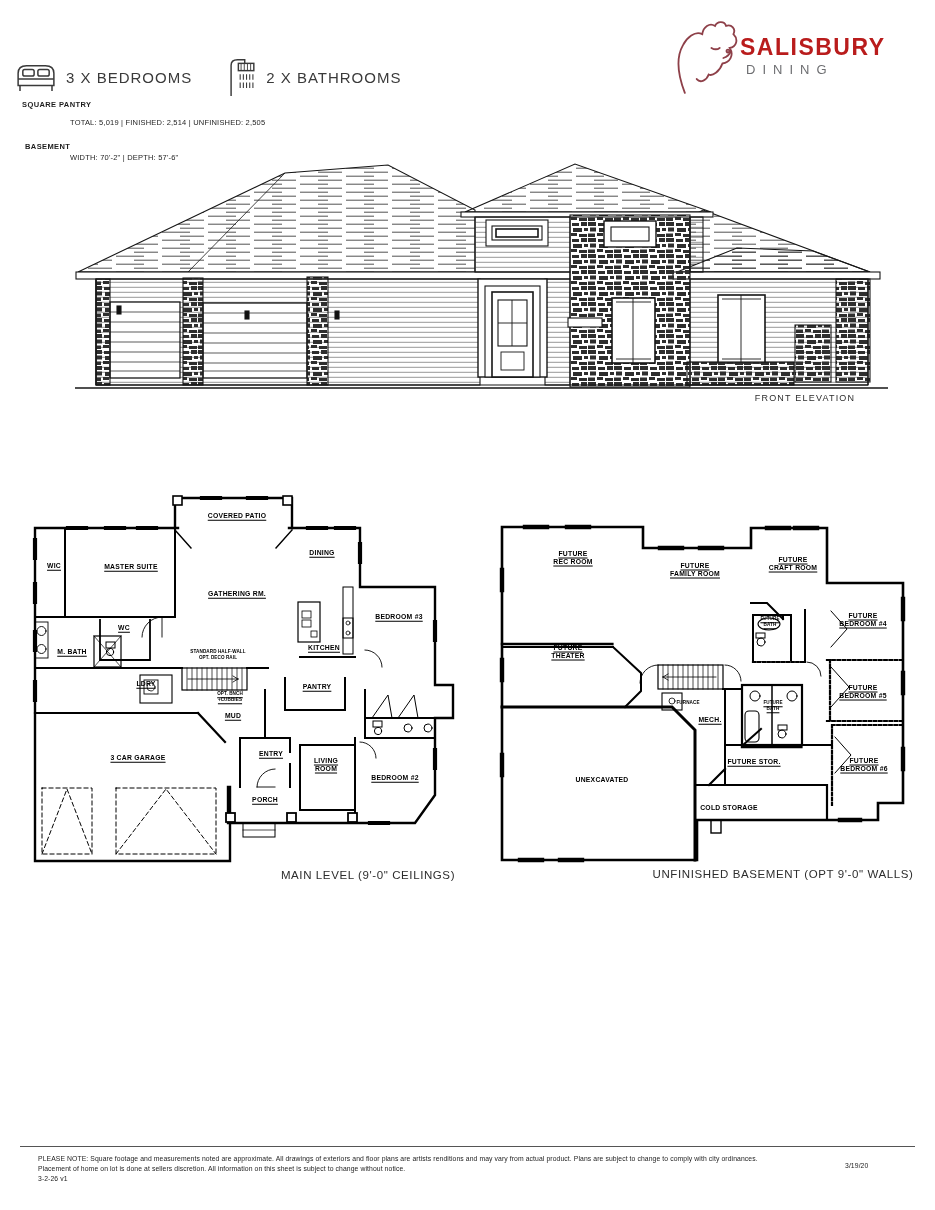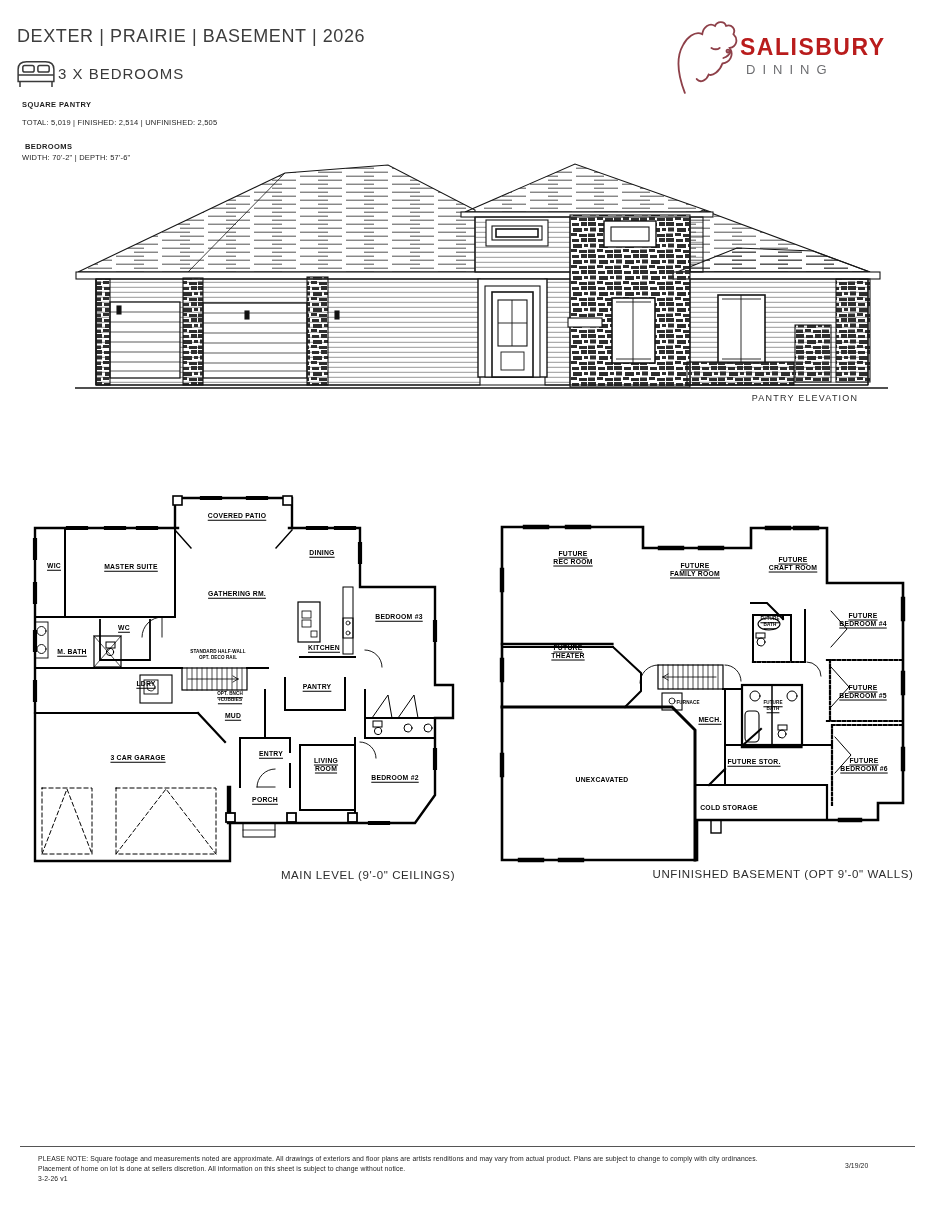--- a/index.html
+++ b/index.html
@@ -2,23 +2,23 @@
 <html><head>
 <meta charset="utf-8">
 <style>
   html,body{margin:0;padding:0;background:#fff;}
   #sheet{position:relative;width:935px;height:1210px;background:#ffffff;
          font-family:"Liberation Sans",sans-serif;color:#222;overflow:hidden;}
   
   .title{position:absolute;left:17px;top:26px;font-size:18px;letter-spacing:.6px;
          color:#3d3d3d;font-weight:400;}
   .featrow{position:absolute;left:14px;top:57px;display:flex;align-items:center;gap:10px;}
-  .feat{display:flex;align-items:center;font-size:15px;letter-spacing:1px;color:#3a3a3a;}
+  .feat{display:flex;align-items:center;gap:8px;font-size:15px;letter-spacing:1px;color:#3a3a3a;}
   .smallhead{position:absolute;font-size:7.5px;font-weight:700;letter-spacing:.4px;color:#1d1d1d;}
-  .smalltxt{position:absolute;font-size:7.5px;letter-spacing:.2px;color:#1d1d1d;}
+  .smalltxt{position:absolute;font-size:7.5px;letter-spacing:.2px;color:#1d1d1d;margin-left:48px;}
   .logo{position:absolute;left:672px;top:18px;width:240px;height:80px;}
   .logo-name{position:absolute;left:68px;top:16px;font-size:23px;font-weight:700;letter-spacing:1.5px;}
   .logo-sub{position:absolute;left:74px;top:44px;font-size:13px;letter-spacing:7px;font-weight:400;}
   
   .draw{position:absolute;}
   .cap{position:absolute;font-size:11.5px;letter-spacing:.6px;color:#2d2d2d;
        transform:translateX(-50%);white-space:nowrap;}
   .elevcap{position:absolute;font-size:9px;letter-spacing:1.2px;color:#2d2d2d;
        transform:translateX(-50%);white-space:nowrap;}
   
@@ -30,40 +30,51 @@
   .tiny{font-size:4.6px;letter-spacing:.1px;}
   
   .footline{position:absolute;left:20px;right:20px;top:1146px;border-top:1px solid #555;}
   .foot{position:absolute;font-size:6.8px;color:#1c1c1c;letter-spacing:.1px;white-space:nowrap;}
 </style>
 </head>
 <body>
 
 <div id="sheet">
 
-  <div class="title">DEXTER | PRAIRIE | BASEMENT | 2026</div>
 
   <div class="featrow">
     <div class="feat">
       <svg width="44" height="32" viewBox="0 0 46 34">
         <g fill="none" stroke="#3a3a3a" stroke-width="1.6">
           <path d="M4,26 V13 Q4,5 13,5 H33 Q42,5 42,13 V26 Z"></path>
           <path d="M4,19 H42"></path>
           <rect x="9" y="9" width="12" height="7" rx="2"></rect>
           <rect x="25" y="9" width="12" height="7" rx="2"></rect>
           <path d="M6,26 V32 M40,26 V32"></path>
         </g>
       </svg>
       <span>3 X BEDROOMS</span>
     </div>
+    <div class="feat" style="margin-left:24px">
+      <svg width="32" height="40" viewBox="0 0 34 44">
+        <g fill="none" stroke="#3a3a3a" stroke-width="1.6">
+          <path d="M5,43 V9 Q5,3 12,3 H20 V7"></path>
+          <rect x="13" y="7" width="17" height="8"></rect>
+          <path d="M16,7 V15 M19.5,7 V15 M23,7 V15 M26.5,7 V15" stroke-width="1"></path>
+          <path d="M15,19 V25 M18.5,19 V25 M22,19 V25 M25.5,19 V25 M29,19 V25" stroke-width="1.2"></path>
+          <path d="M15,28 V34 M18.5,28 V34 M22,28 V34 M25.5,28 V34 M29,28 V34" stroke-width="1.2"></path>
+        </g>
+      </svg>
+      <span>2 X BATHROOMS</span>
+    </div>
   </div>
 
   <div class="smallhead" style="left:22px;top:100px">SQUARE PANTRY</div>
   <div class="smalltxt" style="left:22px;top:118px">TOTAL: 5,019 | FINISHED: 2,514 | UNFINISHED: 2,505</div>
-  <div class="smallhead" style="left:25px;top:142px">BEDROOMS</div>
+  <div class="smallhead" style="left:25px;top:142px">BASEMENT</div>
   <div class="smalltxt" style="left:22px;top:153px">WIDTH: 70'-2" | DEPTH: 57'-6"</div>
 
   <div class="logo">
     <svg width="66" height="80" viewBox="0 0 72 84">
       <g fill="none" stroke="#8e4049" stroke-width="2" stroke-linecap="round">
         <path d="M14,80 C7,62 4,42 12,28 C16,20 25,12 33,16 C34,8 41,3 47,7 C49,2 57,1 59,7 C65,5 70,10 67,16 C73,22 70,30 63,31 C68,39 63,47 55,48 C52,57 44,62 40,60 C38,66 31,70 27,65"></path>
         <path d="M43,31 q5,3 9,0"></path>
         <path d="M56,42 q6,-2 8,-7"></path>
         <path d="M61,36 a1.6,1.6 0 1 1 .1,0"></path>
       </g>
@@ -145,21 +156,21 @@
       <rect x="650" y="137" width="47" height="68" fill="#fff" stroke-width="1.6"></rect>
       <path d="M673,137 V205 M654,141 H693 M654,201 H693" stroke-width="0.9"></path>
       <rect x="619" y="204" width="107" height="23" fill="url(#stone)"></rect>
       <rect x="727" y="167" width="36" height="57" fill="url(#stone)"></rect>
       <rect x="768" y="121" width="34" height="103" fill="url(#stone)"></rect>
 
       <path d="M28,121 V227 M800,121 V227 M28,227 H800" stroke-width="1.2"></path>
       <path d="M7,230 H820" stroke-width="1.3"></path>
     </g>
   </svg>
-  <div class="elevcap" style="left:805px;top:393px">PANTRY ELEVATION</div>
+  <div class="elevcap" style="left:805px;top:393px">FRONT ELEVATION</div>
 
   <svg class="draw" style="left:10px;top:492px" width="455" height="385" viewBox="0 0 455 385">
     <g stroke="#000" fill="none" stroke-linecap="square">
 
       <path d="M165,36 V6 H282 V36" stroke-width="2.4"></path>
       <rect x="163" y="4" width="9" height="9" fill="#fff" stroke-width="1.6"></rect>
       <rect x="273" y="4" width="9" height="9" fill="#fff" stroke-width="1.6"></rect>
 
       <path d="M25,36 H168 M279,36 H350 V95 H425 V193 H443 V226 H425 V303 L405,331 H218 V295 H220 M220,295 V369 H25 V36" stroke-width="2.4"></path>
 

